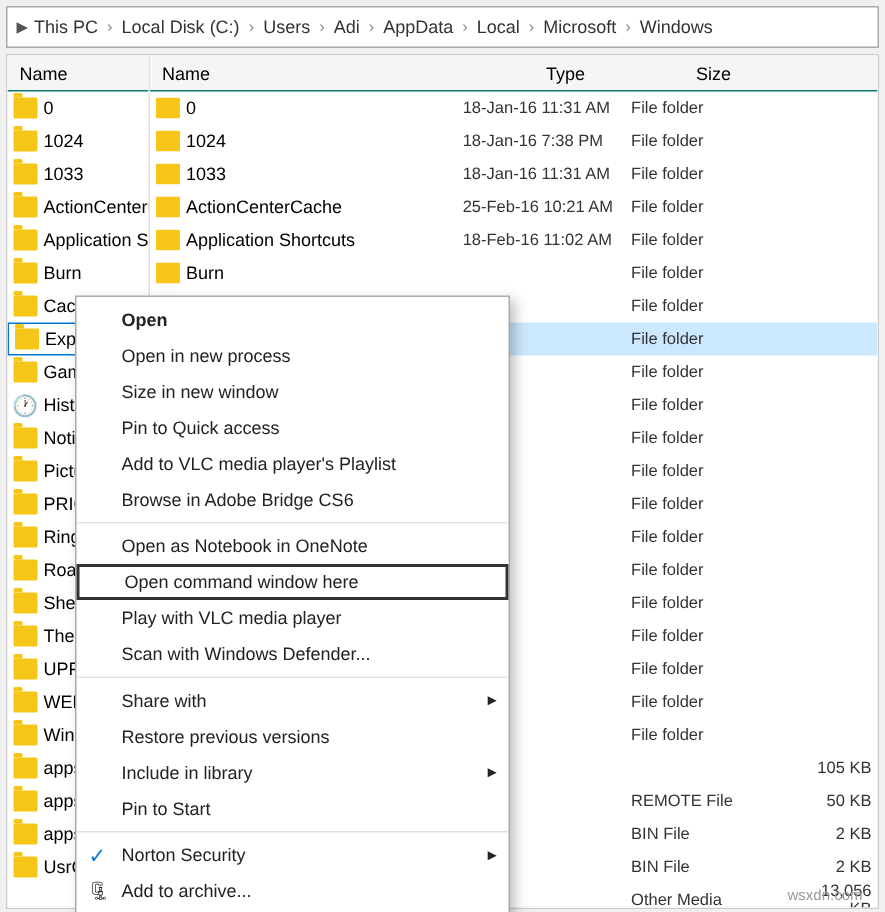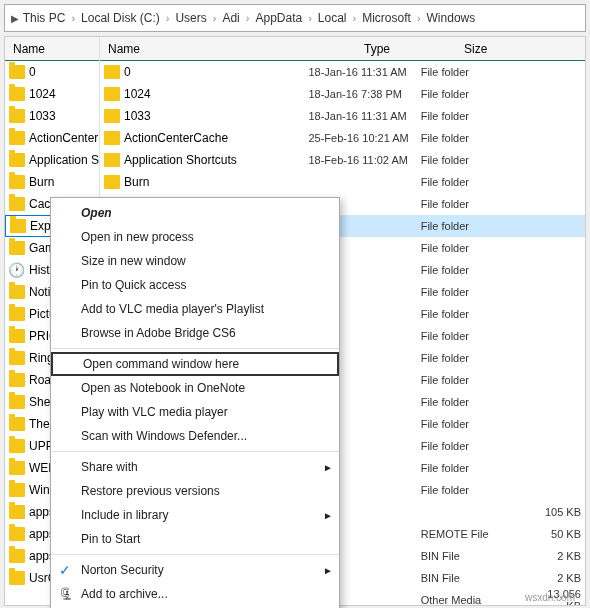--- a/index.html
+++ b/index.html
@@ -154,21 +154,21 @@
     .menu-item {
       display: flex;
       align-items: center;
       padding: 4px 20px 4px 30px;
       height: 24px;
       cursor: pointer;
       position: relative;
       font-size: 12px;
       color: #222;
     }
-    .menu-item.bold { font-weight: bold; font-style: italic; }
+    .menu-item.bold { font-weight: bold; }
     .menu-item .arrow {
       position: absolute;
       right: 6px;
       font-size: 10px;
     }
     .menu-item .check {
       position: absolute;
       left: 8px;
       color: #0078d7;
       font-size: 14px;
@@ -572,25 +572,25 @@
     <div class="menu-item">
       <span>Pin to Quick access</span>
     </div>
     <div class="menu-item">
       <span>Add to VLC media player's Playlist</span>
     </div>
     <div class="menu-item">
       <span>Browse in Adobe Bridge CS6</span>
     </div>
     <div class="menu-separator"></div>
+    <div class="menu-item">
+      <span>Open as Notebook in OneNote</span>
+    </div>
     <div class="menu-item" style="border:2px solid #333;background:white;">
       <span>Open command window here</span>
-    </div>
-    <div class="menu-item">
-      <span>Open as Notebook in OneNote</span>
     </div>
     <div class="menu-item">
       <span>Play with VLC media player</span>
     </div>
     <div class="menu-item">
       <span>Scan with Windows Defender...</span>
     </div>
     <div class="menu-separator"></div>
     <div class="menu-item">
       <span>Share with</span>

